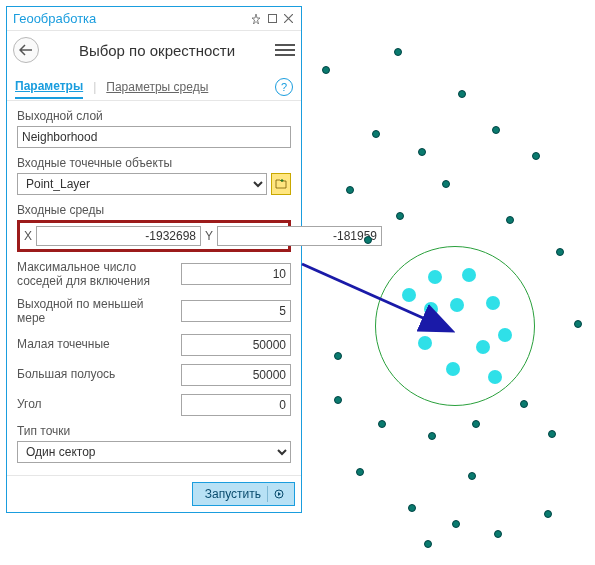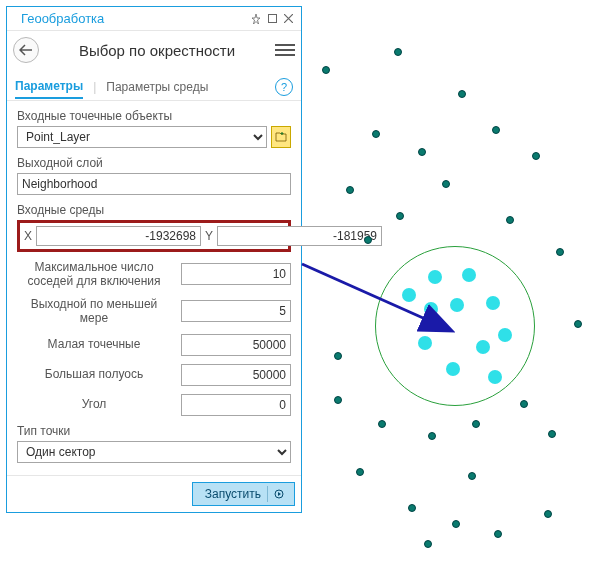--- a/index.html
+++ b/index.html
@@ -22,21 +22,21 @@
     background: #fff;
   }
   .title-bar {
     display: flex;
     align-items: center;
     padding: 4px 6px;
     color: #1a9dde;
     font-size: 13px;
     border-bottom: 1px solid #e6e6e6;
   }
-  .title-bar .title { flex: 1; margin-left: 8px; }
+  .title-bar .title { flex: 1; }
   .title-bar .win { display: flex; gap: 2px; }
   .win-btn {
     width: 14px; height: 14px;
     display: flex; align-items: center; justify-content: center;
     color: #666; cursor: pointer;
   }
   .header {
     display: flex;
     align-items: center;
     padding: 6px 6px 10px 6px;
@@ -68,20 +68,21 @@
     align-items: center;
     padding: 0 8px;
     border-bottom: 1px solid #e6e6e6;
     height: 28px;
   }
   .tab {
     padding: 4px 0;
     margin-right: 10px;
     color: #666;
     cursor: pointer;
+    text-decoration: underline;
   }
   .tab.active {
     color: #1a9dde;
     border-bottom: 2px solid #1a9dde;
     font-weight: 600;
   }
   .tab-sep { color: #ccc; margin-right: 10px; }
   .help {
     margin-left: auto;
     width: 18px; height: 18px;
@@ -137,21 +138,20 @@
   }
   .num-row {
     display: flex;
     align-items: center;
     gap: 10px;
   }
   .num-label {
     flex: 1;
     color: #555;
     line-height: 1.2;
-    text-align: center;
   }
   .num-input {
     width: 110px;
     height: 22px;
     border: 1px solid #a6a6a6;
     text-align: right;
     padding: 0 4px;
     font-family: inherit;
     font-size: 12px;
     color: #333;
@@ -254,37 +254,37 @@
   <div class="tabs">
     <span class="tab active">Параметры</span>
     <span class="tab-sep">|</span>
     <span class="tab">Параметры среды</span>
     <span class="help">?</span>
   </div>
 
   <div class="form">
 
     <div class="field">
+      <div class="field-label">Выходной слой</div>
+      <input type="text" class="full" value="Neighborhood" style="">
+    </div>
+
+    <div class="field">
       <div class="field-label">Входные точечные объекты</div>
       <div class="select-row">
         <select>
           <option>Point_Layer</option>
         </select>
         <div class="icon-btn">
           <svg width="12" height="12" viewBox="0 0 12 12">
               <path d="M1 2 H5 L6 3 H11 V10 H1 Z" fill="#ffe680" stroke="#7a5c00" stroke-width="0.8"></path>
               <path d="M7 1 V4 M5.5 2.5 H8.5" stroke="#2a7a2a" stroke-width="1.2"></path>
             </svg>
         </div>
       </div>
-    </div>
-
-    <div class="field">
-      <div class="field-label">Выходной слой</div>
-      <input type="text" class="full" value="Neighborhood" style="">
     </div>
 
     <div class="field">
       <div class="field-label">Входные среды</div>
       <div class="xy-row">
         <span class="xy-label">X</span>
         <input class="xy-input" value="-1932698" style="">
         <span class="xy-label">Y</span>
         <input class="xy-input" value="-181959" style="">
       </div>

